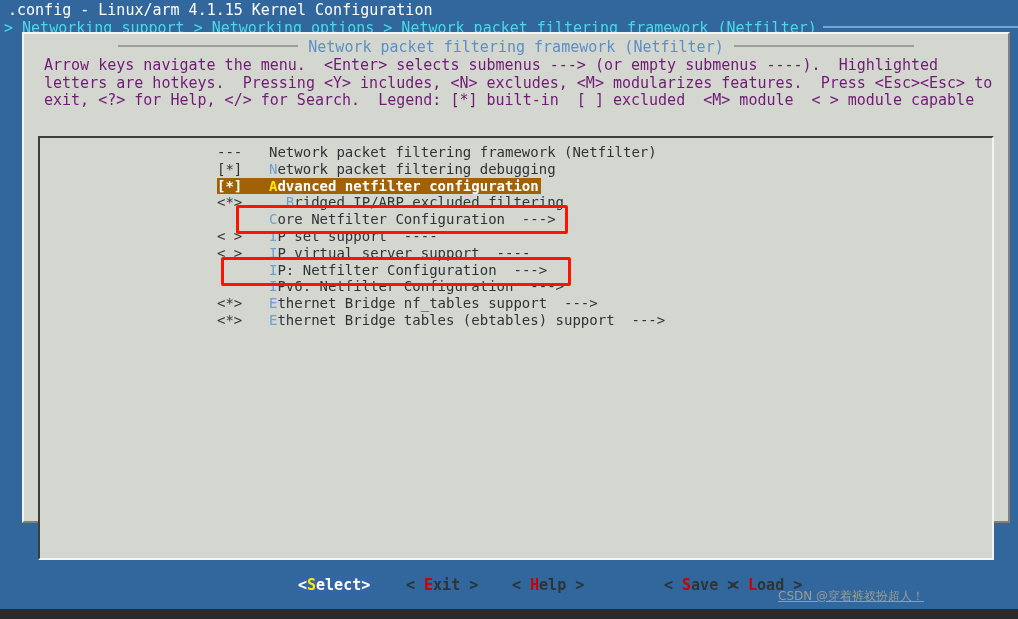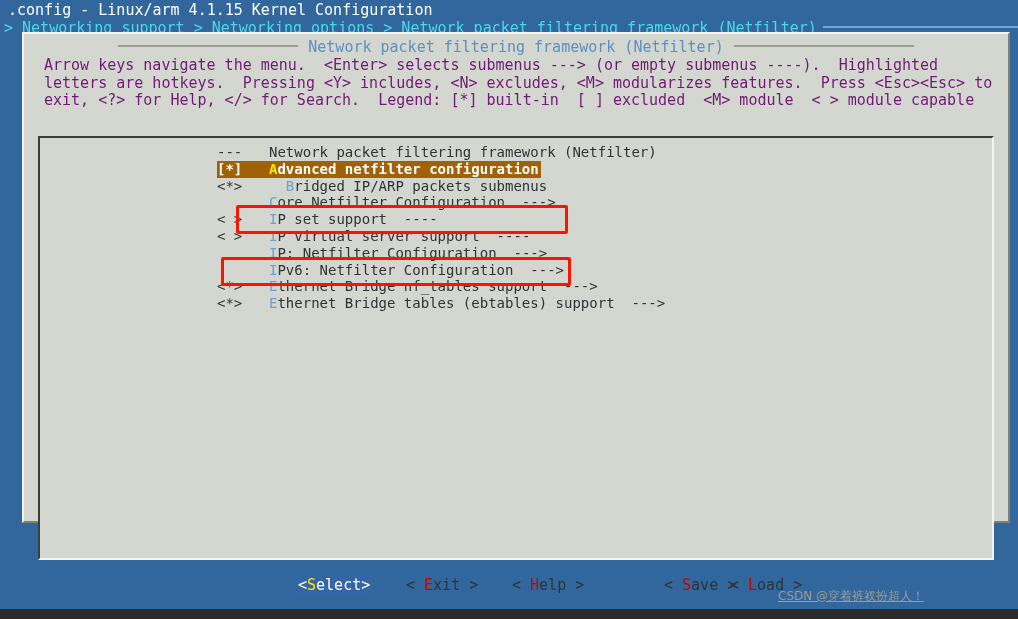--- a/index.html
+++ b/index.html
@@ -92,21 +92,21 @@
   .row.sel .hk{color:#ffe800;}
   .rowwrap{height:16.8px;}
   
   #buttonbar{
     position:absolute;left:14px;top:538px;width:956px;height:30px;
     box-sizing:border-box;
   }
   .btn{
     position:absolute;top:3px;
     font-size:15px;line-height:20px;white-space:pre;
-    color:#2e3436;font-weight:normal;
+    color:#2e3436;font-weight:bold;
   }
   .btn .hk{color:#cc0000;}
   .btn.active{
     background:#3465a4;color:#ffffff;padding:0 2px;
   }
   .btn.active .hk{color:#ffe800;}
   
   .redbox{
     position:absolute;border:3px solid #fc1403;border-radius:2px;
     pointer-events:none;
@@ -142,23 +142,26 @@
 
     <div class="dlg-title"><span class="rule l"></span><span>Network packet filtering framework (Netfilter)</span><span class="rule r"></span></div>
 
     <div class="help"><div>Arrow keys navigate the menu.  &lt;Enter&gt; selects submenus ---&gt; (or empty submenus ----).  Highlighted</div><div>letters are hotkeys.  Pressing &lt;Y&gt; includes, &lt;N&gt; excludes, &lt;M&gt; modularizes features.  Press &lt;Esc&gt;&lt;Esc&gt; to</div><div>exit, &lt;?&gt; for Help, &lt;/&gt; for Search.  Legend: [*] built-in  [ ] excluded  &lt;M&gt; module  &lt; &gt; module capable</div></div>
 
     <div id="listframe">
       <div id="menu">
           <div class="rowwrap">
             <div class="row"><span class="mark">---</span><span>Network packet filtering framework (Netfilter)</span></div>
           </div>
+          <div class="rowwrap">
+            <div class="row"><span class="mark">[*]</span><span class="hk">N</span><span>etwork packet filtering debugging</span></div>
+          </div>
           <div class="rowwrap"><div class="row sel"><span class="mark">[*]</span><span class="hk">A</span><span>dvanced netfilter configuration</span></div></div>
           <div class="rowwrap">
-            <div class="row"><span class="mark">&lt;*&gt;</span><span class="ind">  </span><span class="hk">B</span><span>ridged IP/ARP packets submenus</span></div>
+            <div class="row"><span class="mark">&lt;*&gt;</span><span class="ind">  </span><span class="hk">B</span><span>ridged IP/ARP excluded filtering</span></div>
           </div>
           <div class="rowwrap">
             <div class="row"><span class="mark"></span><span class="hk">C</span><span>ore Netfilter Configuration</span><span>  ---&gt;</span></div>
           </div>
           <div class="rowwrap">
             <div class="row"><span class="mark">&lt; &gt;</span><span class="hk">I</span><span>P set support</span><span>  ----</span></div>
           </div>
           <div class="rowwrap">
             <div class="row"><span class="mark">&lt; &gt;</span><span class="hk">I</span><span>P virtual server support</span><span>  ----</span></div>
           </div>

